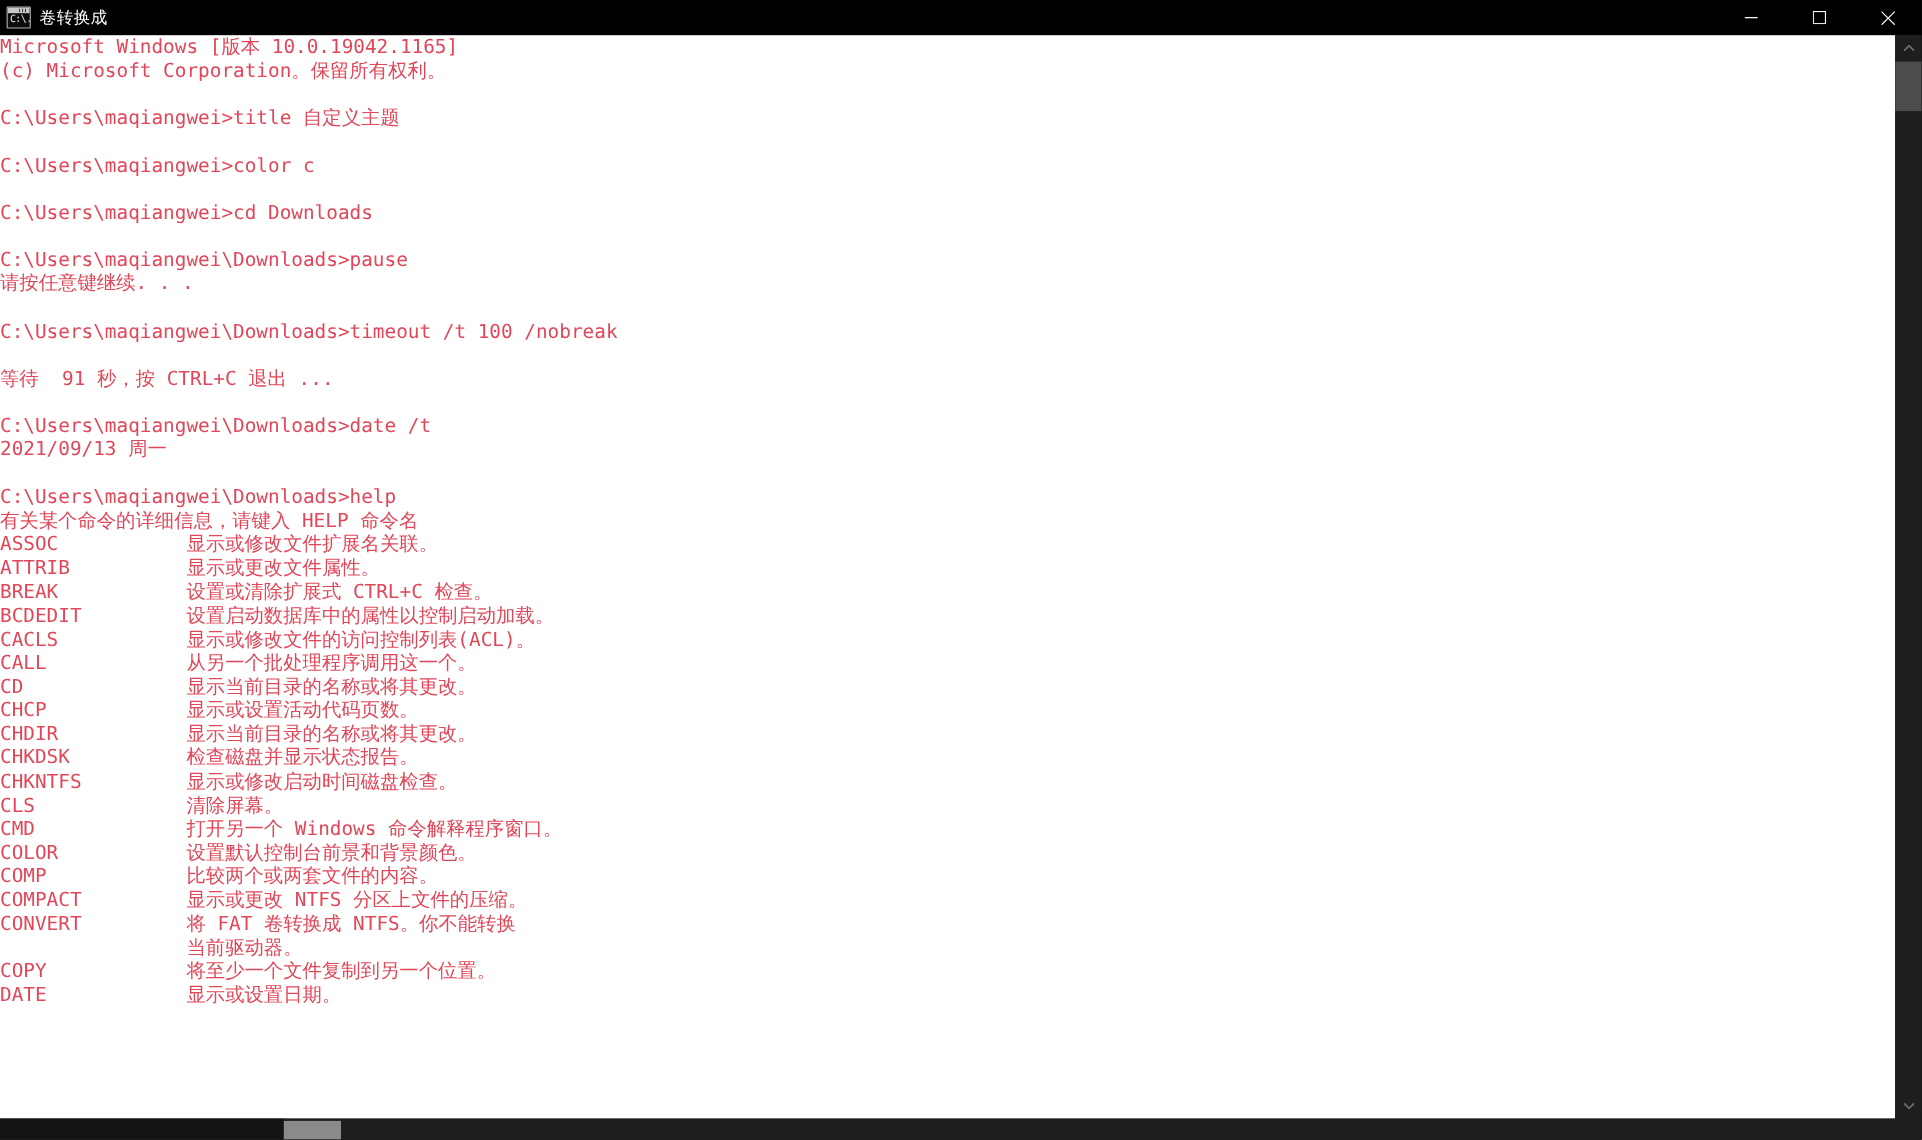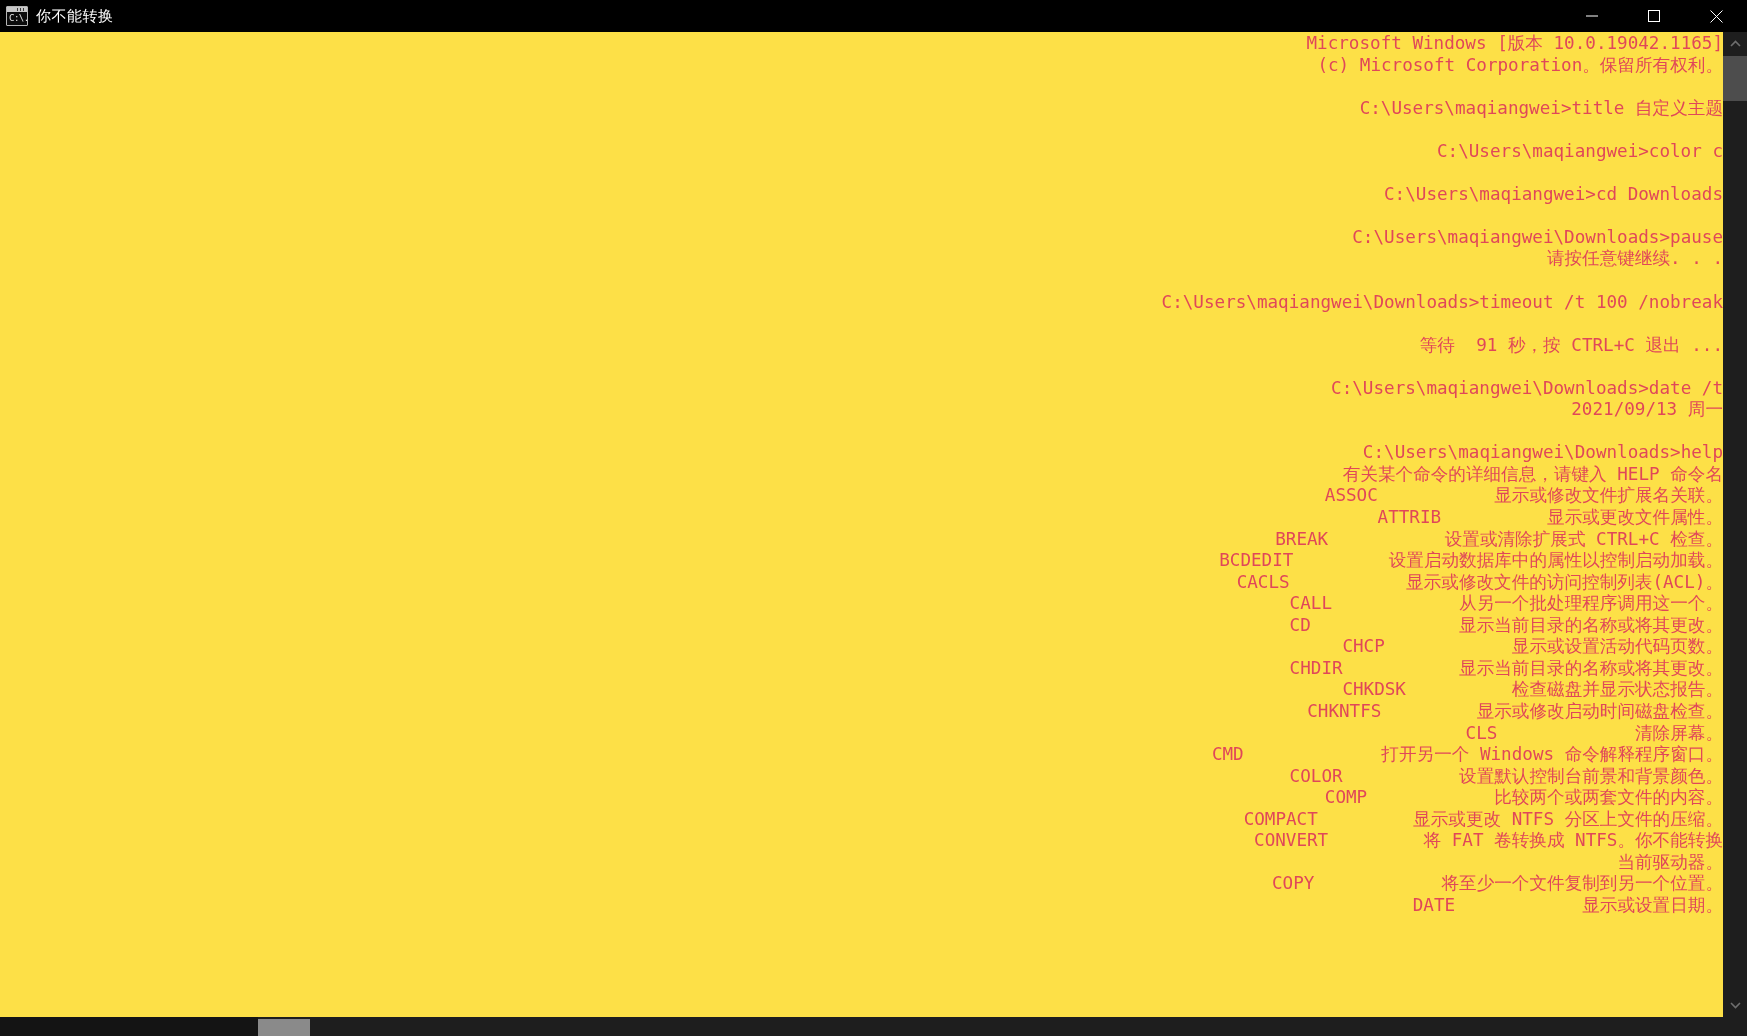--- a/index.html
+++ b/index.html
@@ -71,24 +71,23 @@
   
   #body-area {
     flex: 1 1 auto;
     display: flex;
     min-height: 0;
     position: relative;
   }
   #console {
     flex: 1 1 auto;
     position: relative;
-    background: #fde047;
+    background: #ffffff;
     overflow: hidden;
     padding-left: 0px;
-    text-align: right;
   }
   #console-text {
     font-family: "DejaVu Sans Mono", monospace;
     font-size: 17.6px;
     line-height: 21.55px;
     color: #e04759;
     white-space: pre;
     padding-top: 1px;
     letter-spacing: 0px;
   }
@@ -153,21 +152,21 @@
 </head>
 <body>
 
 <div id="window">
 
   <div id="titlebar">
     <div id="title-icon">
       <div class="bar"></div>
       <div class="prompt">C:\.</div>
     </div>
-    <div id="title-text">你不能转换</div>
+    <div id="title-text">卷转换成</div>
     <div id="titlebar-spacer"></div>
 
     <div class="win-btn">
       <svg width="12" height="12" viewBox="0 0 12 12" aria-hidden="true">
         <line x1="0" y1="6" x2="12" y2="6" stroke="#ffffff" stroke-width="1"></line>
       </svg>
     </div>
     <div class="win-btn">
       <svg width="12" height="12" viewBox="0 0 12 12" aria-hidden="true">
         <rect x="0.5" y="0.5" width="11" height="11" fill="none" stroke="#ffffff" stroke-width="1"></rect>

